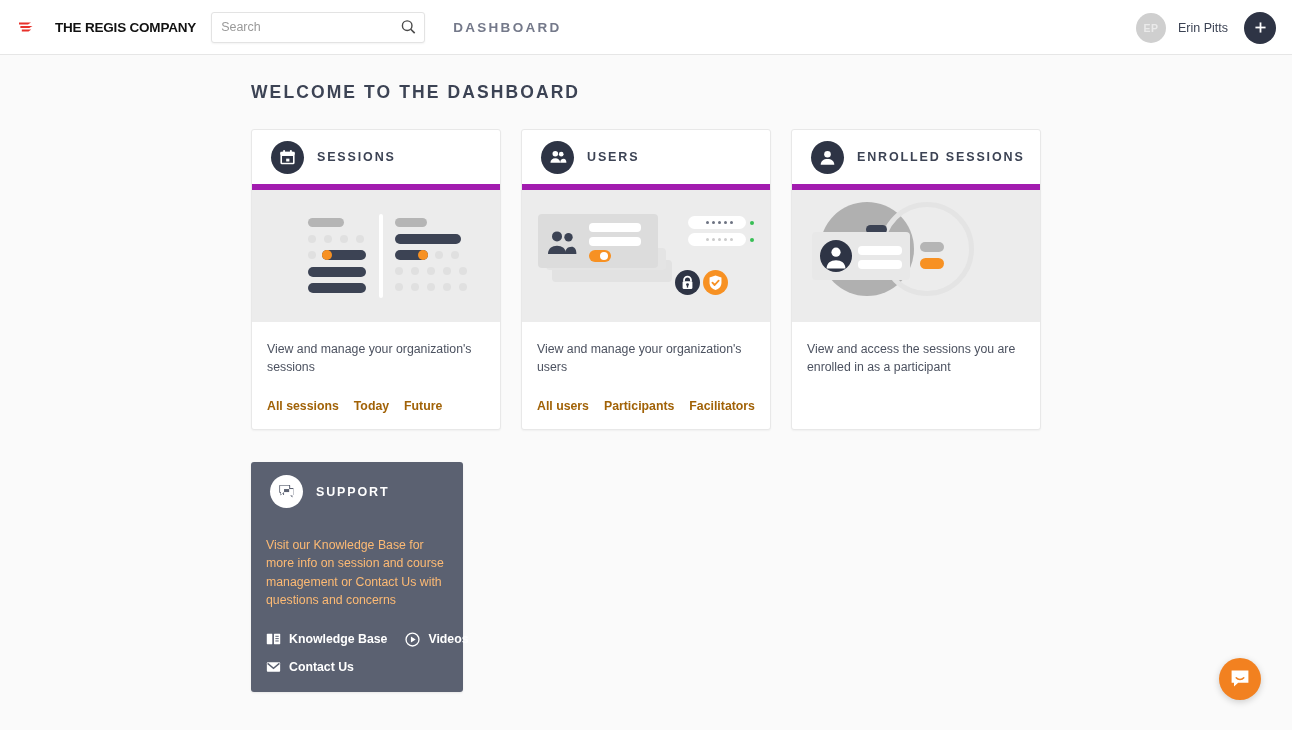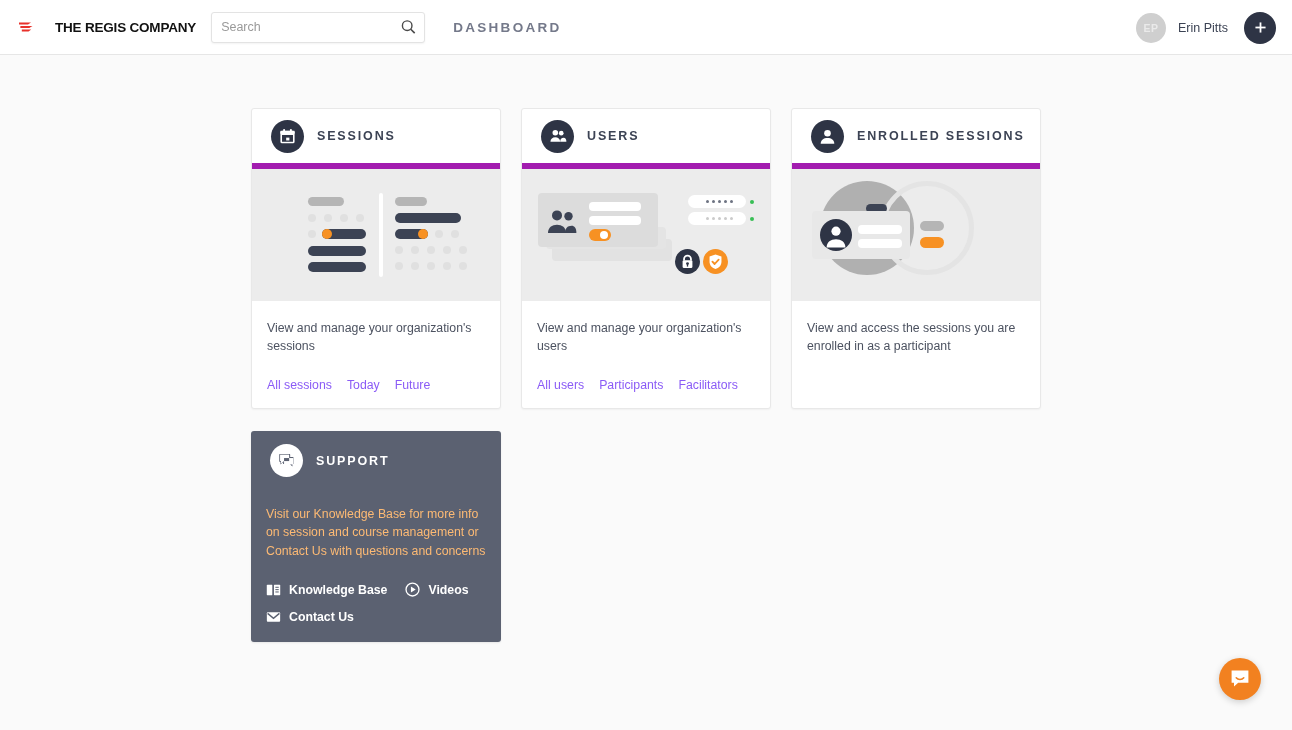--- a/index.html
+++ b/index.html
@@ -203,31 +203,31 @@
     color: #4c5260;
   }
   .card-links {
     padding: 0 15px 16px 15px;
     display: flex;
     gap: 15px;
     margin-top: 22px;
   }
   .card-link {
     font-size: 12.3px;
-    font-weight: normal;
-    color: #8b5cf6;
+    font-weight: bold;
+    color: #a16207;
     text-decoration: none;
     cursor: pointer;
     white-space: nowrap;
   }
 
   
   .support-card {
-    margin-top: 22px;
-    width: 250px;
+    margin-top: 32px;
+    width: 212px;
     background: #5b6171;
     border-radius: 3px;
     color: #ffffff;
     box-shadow: 0 1px 2px rgba(0,0,0,0.08);
   }
   .support-head {
     height: 60px;
     display: flex;
     align-items: center;
     gap: 13px;
@@ -342,20 +342,21 @@
           <line x1="8" y1="2.6" x2="8" y2="13.4" stroke="#ffffff" stroke-width="1.9"></line>
           <line x1="2.6" y1="8" x2="13.4" y2="8" stroke="#ffffff" stroke-width="1.9"></line>
         </svg>
       </span>
     </button>
   </div>
 </div>
 
 <div class="main">
 
+  <div class="welcome-title">WELCOME TO THE DASHBOARD</div>
 
   <div class="card-row">
 
     <div class="card">
       <div class="card-head">
         <span class="head-badge">
           <svg width="17" height="17" viewBox="0 0 18 18">
             <rect x="1.5" y="3" width="15" height="13.2" rx="1.6" fill="#ffffff"></rect>
             <rect x="1.5" y="3" width="15" height="3.1" fill="#ffffff"></rect>
             <rect x="4.4" y="1" width="2" height="3.4" rx="0.9" fill="#ffffff"></rect>

